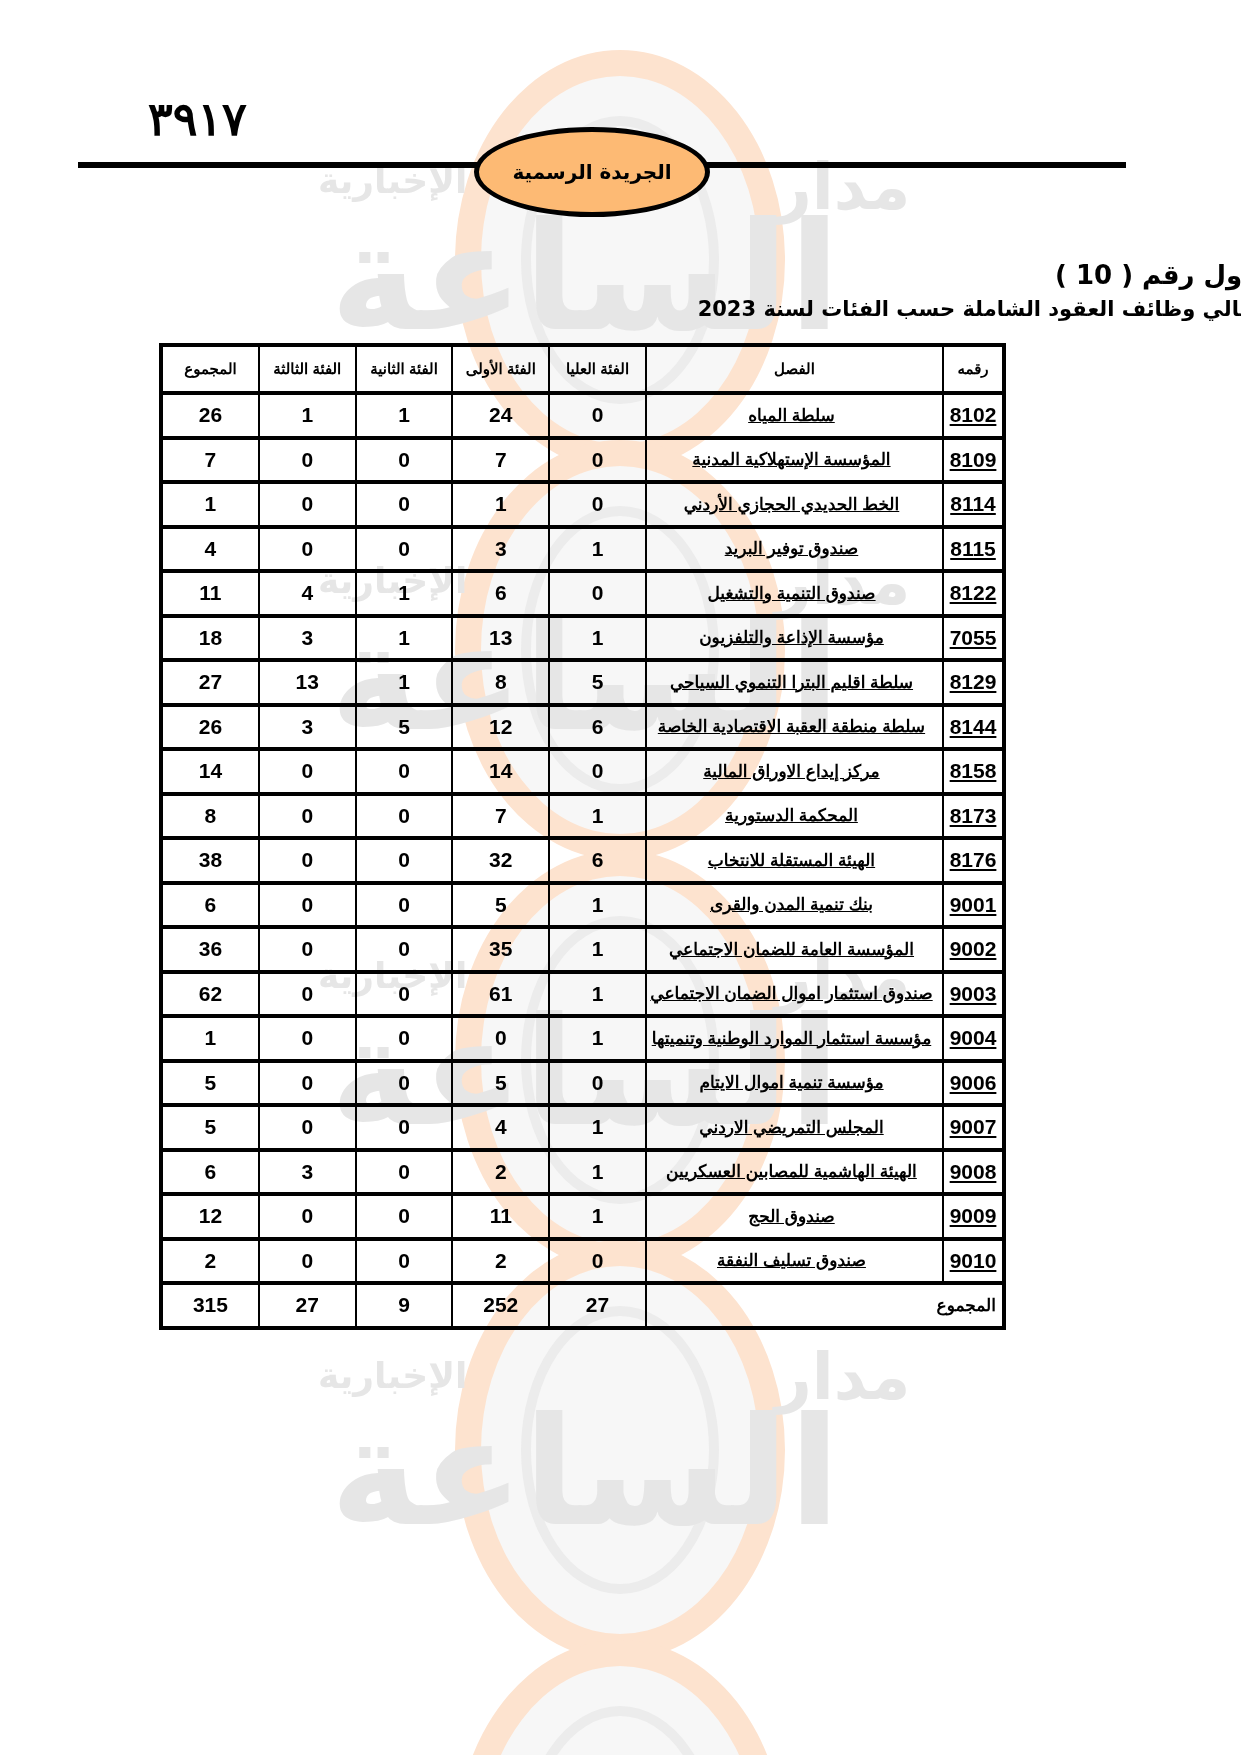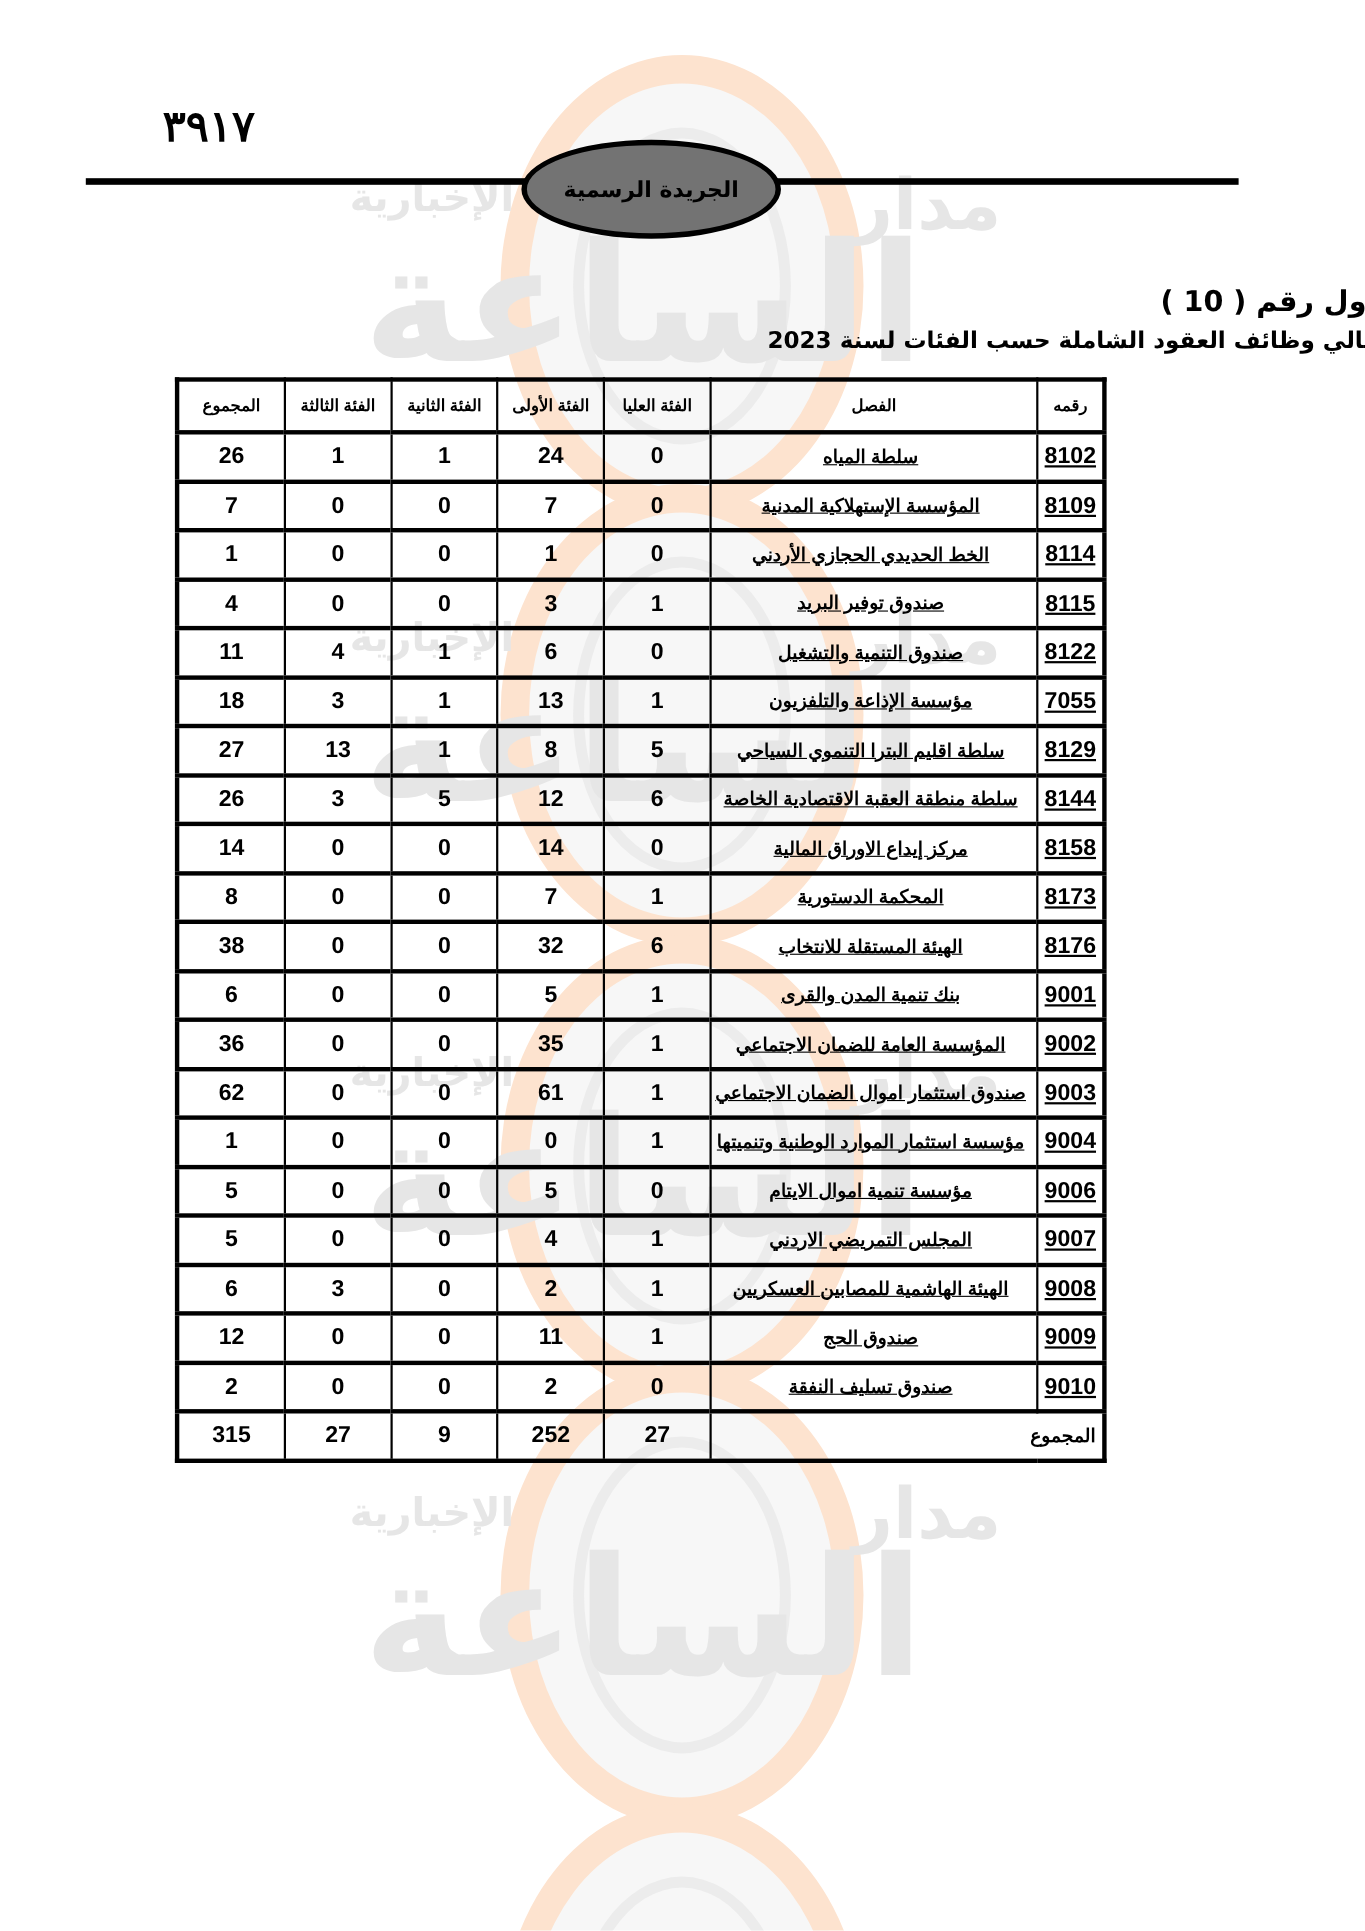--- a/index.html
+++ b/index.html
@@ -15,29 +15,29 @@
   }
   .wm-clock-inner {
     position:absolute; left:40px; top:40px; right:40px; bottom:40px;
     border-radius:50%; border:10px solid #ececec;
   }
   .wm-text {
     position:absolute; color:#e6e6e6; font-weight:bold;
     font-family:"DejaVu Sans", sans-serif; direction:rtl;
   }
   .page-number {
-    position:absolute; left:148px; top:92px; font-size:39px; font-weight:bold;
+    position:absolute; left:148px; top:92px; font-size:46px; font-weight:bold;
     font-family:"DejaVu Serif", serif; letter-spacing:2px; z-index:2;
   }
   .header-rule {
     position:absolute; left:78px; top:162px; width:1048px; height:6px; background:#000; z-index:2;
   }
   .header-ellipse {
     position:absolute; left:474px; top:127px; width:236px; height:90px;
-    border:5px solid #000; border-radius:50%; background:#737373; box-sizing:border-box;
+    border:5px solid #000; border-radius:50%; background:#fdba74; box-sizing:border-box;
     display:flex; align-items:center; justify-content:center; z-index:3;
   }
   .header-ellipse span { font-size:20px; font-weight:bold; direction:rtl; }
   .titles { position:absolute; left:0; width:1241px; top:258px; text-align:right; z-index:2; direction:rtl;padding-left:35px; }
   .t1 { font-size:26px; font-weight:bold; line-height:34px; }
   .t2 { font-size:21px; font-weight:bold; line-height:34px; }
   table.main {
     position:absolute; left:159px; top:343px; width:847px;
     border-collapse:collapse; direction:rtl; z-index:2; background:transparent;
     border:4px solid #000;

